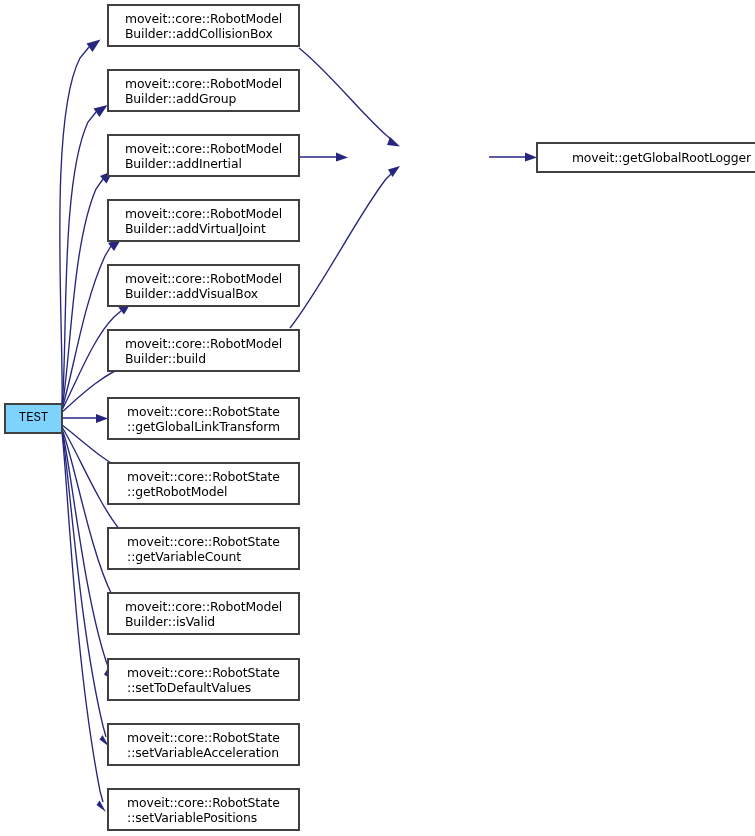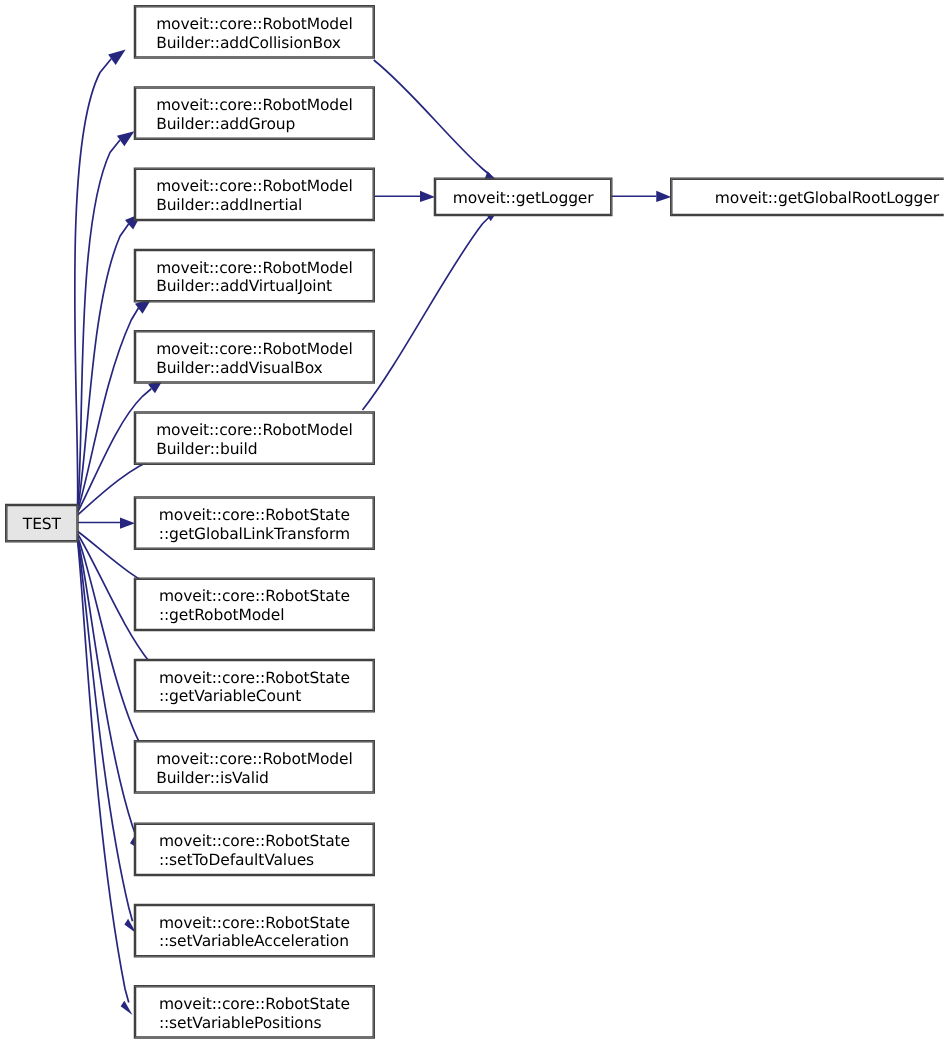--- a/index.html
+++ b/index.html
@@ -32,21 +32,22 @@
     justify-content: center;
     text-align: left;
     color: #000000;
     font-size: 12.4px;
     line-height: 15px;
     letter-spacing: -0.1px;
     white-space: pre-line;
     z-index: 3;
   }
   .node-box.root {
-    background: #e5e5e5;
+    background: #7dd3fc;
+    font-family: Liberation Mono, monospace;
   }
   .edges {
     position: absolute;
     left: 0;
     top: 0;
     width: 755px;
     height: 836px;
     z-index: 1;
     overflow: visible;
   }
@@ -187,17 +188,16 @@
 
   <div class="node-box" style="left:108px; top:659px; width:191px; height:41px;">moveit::core::RobotState
 ::setToDefaultValues</div>
 
   <div class="node-box" style="left:108px; top:724px; width:191px; height:41px;">moveit::core::RobotState
 ::setVariableAcceleration</div>
 
   <div class="node-box" style="left:108px; top:789px; width:191px; height:41px;">moveit::core::RobotState
 ::setVariablePositions</div>
 
-  <div class="node-box" style="left:348px; top:143px; width:141px; height:29px;">moveit::getLogger</div>
 
   <div class="node-box" style="left:537px; top:143px; width:249px; height:29px;">moveit::getGlobalRootLogger</div>
 
 </div>
 
 </body></html>

